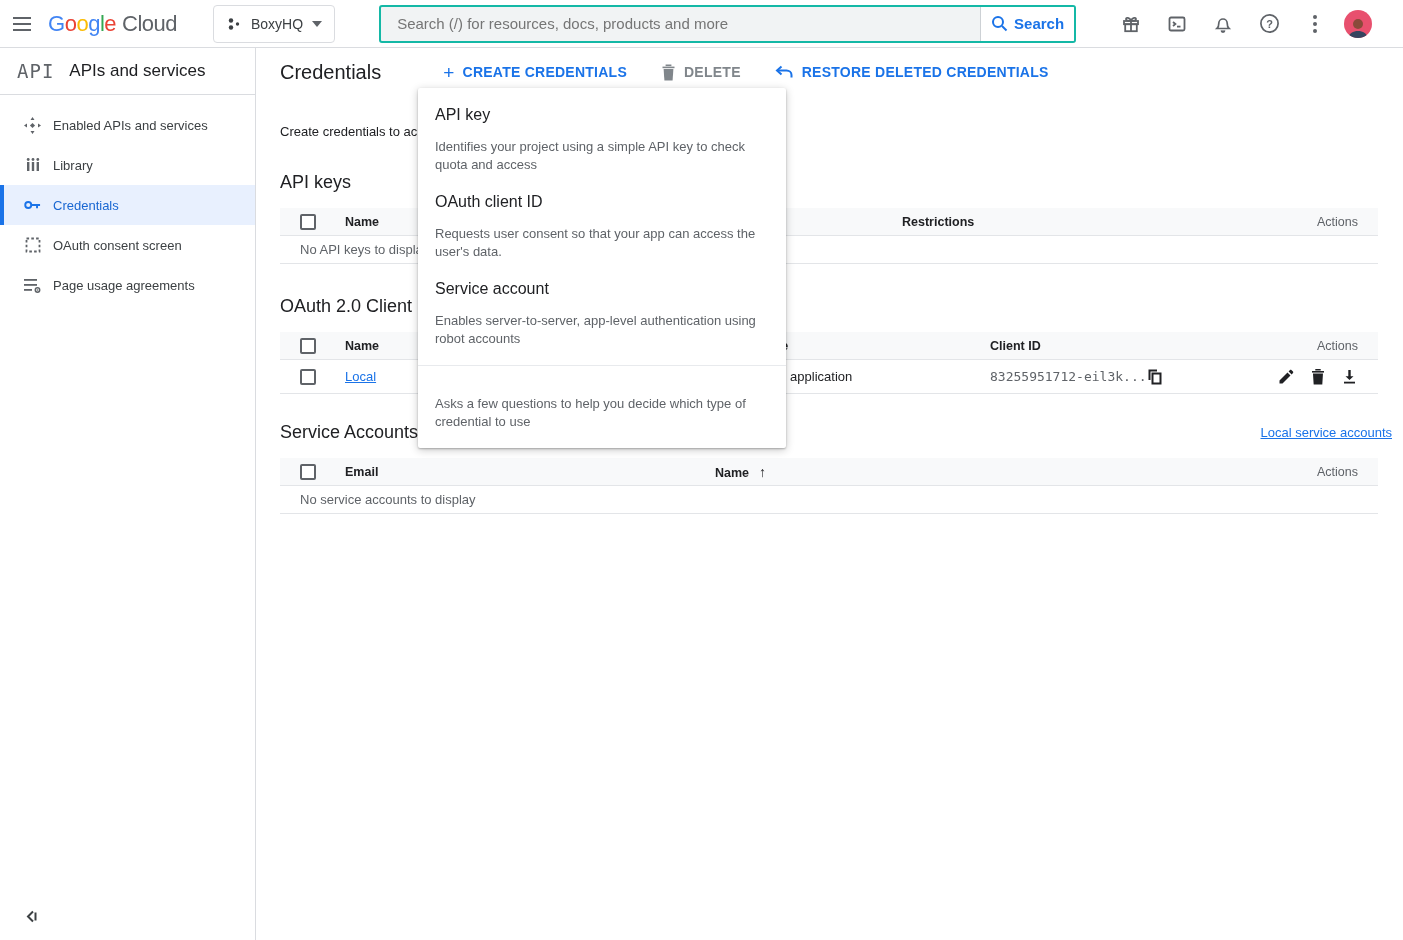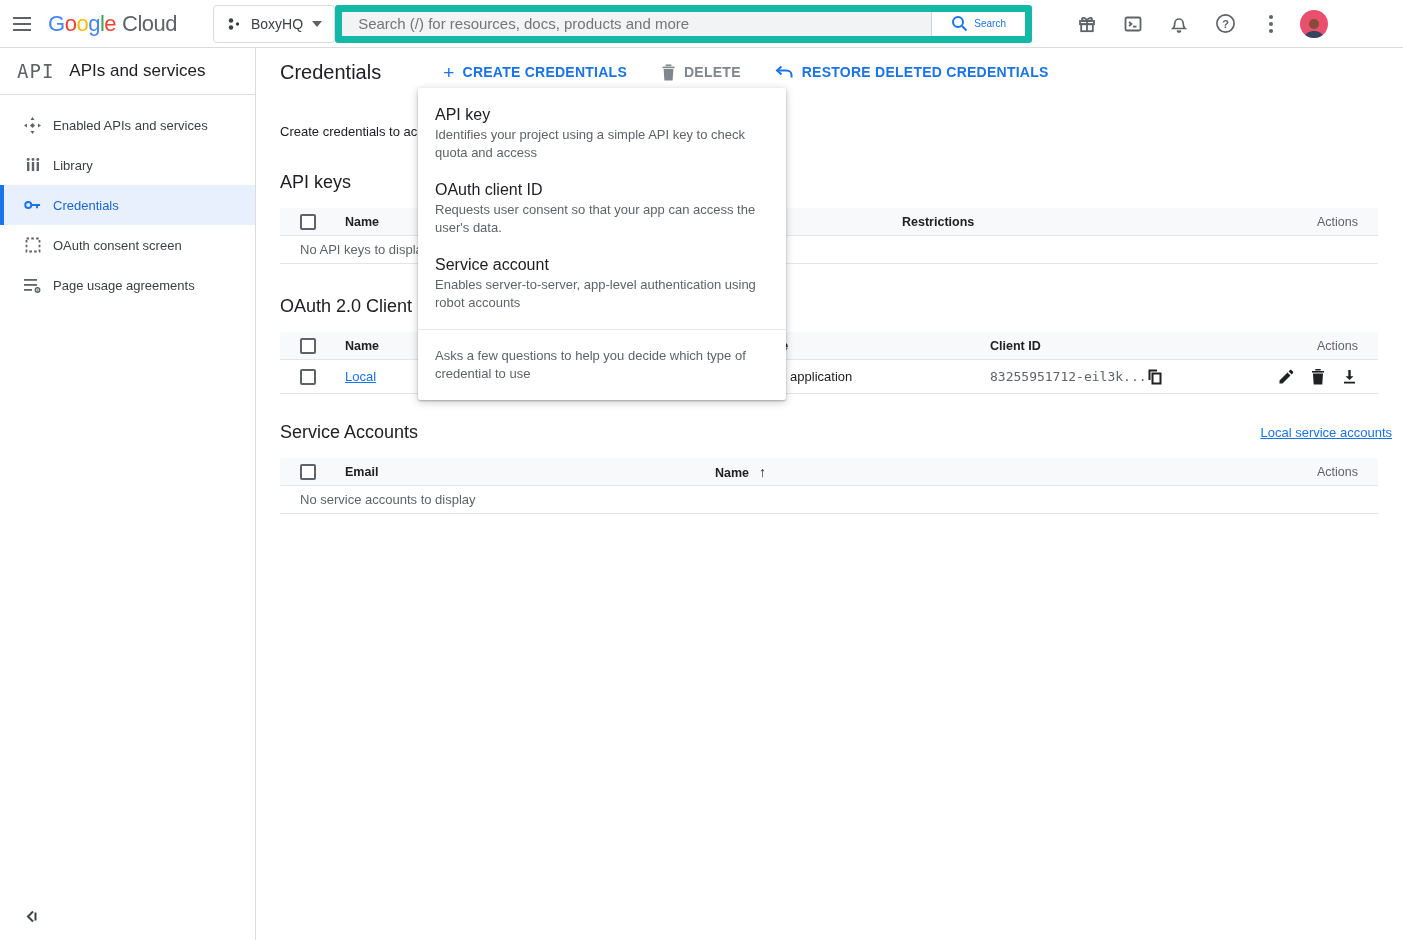--- a/index.html
+++ b/index.html
@@ -13,27 +13,27 @@
   .hamburger { width:44px; height:48px; display:flex; align-items:center; justify-content:center; cursor:pointer; }
   .logo { display:flex; align-items:baseline; margin-left:4px; font-size:22px; letter-spacing:-0.5px; }
   .logo .lg { font-weight:400; }
   .g-blue{color:#4285f4}.g-red{color:#ea4335}.g-yellow{color:#fbbc05}.g-green{color:#34a853}
   .logo-cloud { color:#5f6368; margin-left:6px; font-size:22px; }
   .project-btn { margin-left:36px; height:38px; border:1px solid #dadce0; border-radius:4px;
     display:flex; align-items:center; padding:0 12px; gap:9px; cursor:pointer; background:#fff; }
   .project-name { font-size:14px; color:#3c4043; }
   .caret-down { width:0; height:0; border-left:5px solid transparent; border-right:5px solid transparent;
     border-top:6px solid #5f6368; }
-  .searchbar { width:697px; height:38px; display:flex;
-    border:7px solid #14b8a6; border-radius:3px; overflow:hidden; background:#f1f3f4; }
+  .searchbar { margin-left:44px; width:697px; height:38px; display:flex;
+    border:2px solid #14b8a6; border-radius:3px; overflow:hidden; background:#f1f3f4; }
   .searchbar input { flex:1; border:none; outline:none; background:transparent;
     padding:0 16px; font-size:15px; color:#5f6368; font-family:inherit; }
   .search-btn { width:94px; background:#fff; border-left:1px solid #cdd1d5; display:flex;
-    align-items:center; justify-content:center; gap:6px; color:#1a73e8; font-weight:normal;
-    font-size:10px; cursor:pointer; }
+    align-items:center; justify-content:center; gap:6px; color:#1a73e8; font-weight:bold;
+    font-size:15px; cursor:pointer; }
   .tb-icons { display:flex; align-items:center; gap:24px; margin-left:44px; }
   .tb-icon { width:22px; height:22px; display:flex; align-items:center; justify-content:center; cursor:pointer; }
   .avatar { width:28px; height:28px; border-radius:50%; background:#e8506e; overflow:hidden;
     display:flex; align-items:flex-end; justify-content:center; cursor:pointer; margin-left:18px; }
 
   
   .sidebar { position:absolute; left:0; top:48px; width:256px; height:892px;
     background:#fff; border-right:1px solid #dadce0; }
   .sb-header { height:47px; display:flex; align-items:center; padding-left:17px;
     border-bottom:1px solid #dadce0; gap:15px; }
@@ -84,21 +84,21 @@
   .cid-cell { display:flex; align-items:center; }
   .row-actions { display:flex; justify-content:flex-end; gap:15px; }
   .act-ic { width:17px; height:17px; cursor:pointer; display:flex; align-items:center; justify-content:center; }
 
   
   .dropdown { position:absolute; left:418px; top:88px; width:368px; background:#fff;
     border-radius:2px; box-shadow:0 1px 2px rgba(0,0,0,.25), 0 2px 8px rgba(0,0,0,.22);
     padding:8px 0; z-index:20; }
   .dd-item { padding:8px 17px 9px; cursor:pointer; }
   .dd-title { font-size:16px; color:#202124; line-height:21px; }
-  .dd-desc { font-size:13px; color:#5f6368; line-height:18px; margin-top:1px; }
+  .dd-desc { font-size:13px; color:#5f6368; line-height:18px; margin-top:13px; }
   .dd-divider { border-top:1px solid #e8eaed; margin:8px 0; }
 
   svg { display:block; }
 </style>
 </head>
 <body>
 
 <div class="page">
 
   <div class="topbar">

